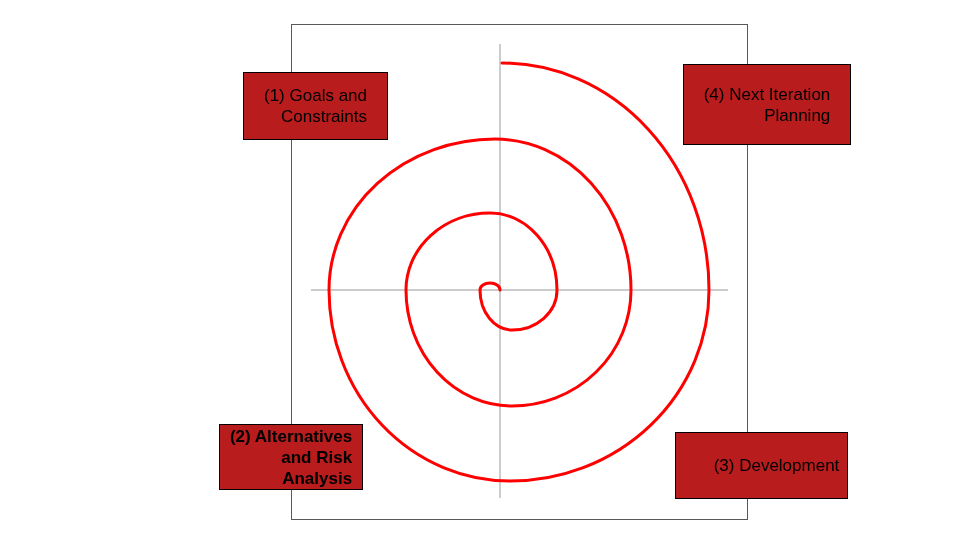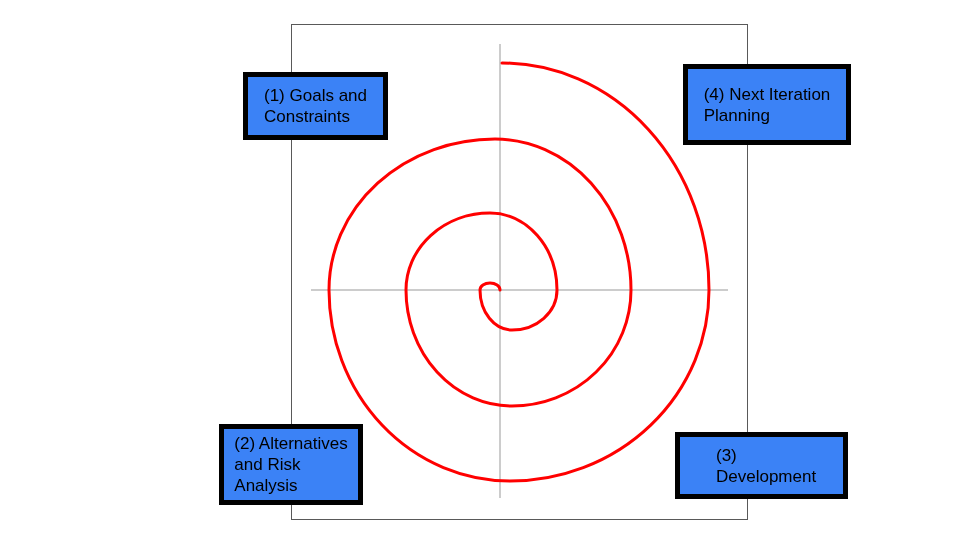--- a/index.html
+++ b/index.html
@@ -1,40 +1,40 @@
 <!DOCTYPE html>
 <html><head>
   <meta charset="utf-8">
   <style>
     html, body { margin: 0; padding: 0; background: #ffffff; }
     body { width: 960px; height: 540px; position: relative; overflow: hidden; font-family: "Liberation Sans", sans-serif; }
     #canvas { position: absolute; left: 0; top: 0; }
     .label-box {
       position: absolute; box-sizing: border-box;
-      border: 5px solid #22c55e; background: #3b82f6;
+      border: 1px solid #22c55e; background: #b91c1c;
       display: flex; align-items: center; justify-content: center;
-      text-align: left; font-size: 17px; line-height: 21px; color: #000;
+      text-align: right; font-size: 17px; line-height: 21px; color: #000;
       padding: 0 6px; white-space: pre-line;
     }
   </style>
 </head>
 <body>
 
 <svg id="canvas" width="960" height="540">
   <rect id="frame" fill="none" stroke-width="1" x="291.5" y="24.5" width="456" height="495" stroke="#595959"></rect>
   <line id="axis-v" stroke-width="2" x1="500" x2="500" y1="44" y2="498" stroke="#cccccc"></line>
   <line id="axis-h" stroke-width="2" y1="290" y2="290" x1="311" x2="728" stroke="#cccccc"></line>
   <path id="spiral" fill="none" stroke-width="3" stroke-linecap="round" d="M 502 63 A 207 227 0 0 1 709 290 A 199 191 0 0 1 510 481 A 181 191 0 0 1 329 290 A 166 151 0 0 1 495 139 A 136 151 0 0 1 631 290 A 119 116 0 0 1 512 406 A 106 116 0 0 1 406 290 A 84 77 0 0 1 490 213 A 67 77 0 0 1 557 290 A 45 40 0 0 1 512 330 A 32 40 0 0 1 480 290 A 10 7 0 0 1 490 283 A 10 7 0 0 1 500 290" stroke="#ff0000"></path>
 </svg>
 
 <div class="label-box" id="box-goals" style="left: 243px; top: 72px; width: 145px; height: 68px; border-color: rgb(0, 0, 0);">
   <span>(1) Goals and
 Constraints</span>
 </div>
-<div class="label-box" id="box-alternatives" style="left: 219px; top: 424px; width: 144px; height: 81px; border-color: rgb(0, 0, 0);">
+<div class="label-box" id="box-alternatives" style="left: 219px; top: 424px; width: 144px; height: 66px; border-color: rgb(0, 0, 0); font-weight: bold;">
   <span>(2) Alternatives
 and Risk
 Analysis</span>
 </div>
 <div class="label-box" id="box-development" style="left: 675px; top: 432px; width: 173px; height: 67px; border-color: rgb(0, 0, 0); padding-left: 36px;">
   <span>(3) Development</span>
 </div>
 <div class="label-box" id="box-planning" style="left: 683px; top: 64px; width: 168px; height: 81px; border-color: rgb(0, 0, 0);">
   <span>(4) Next Iteration
 Planning</span>

